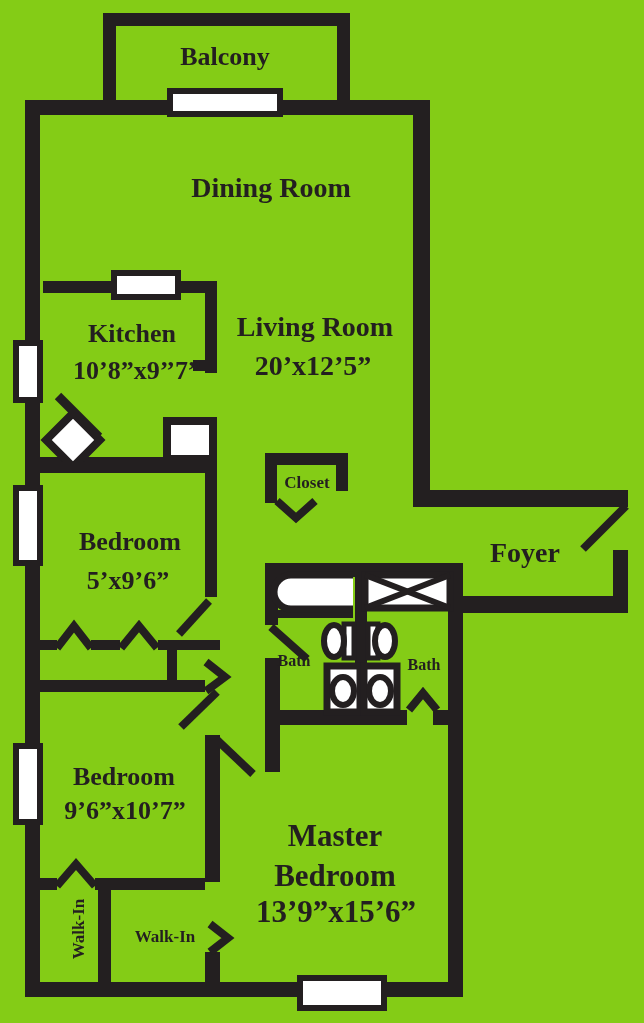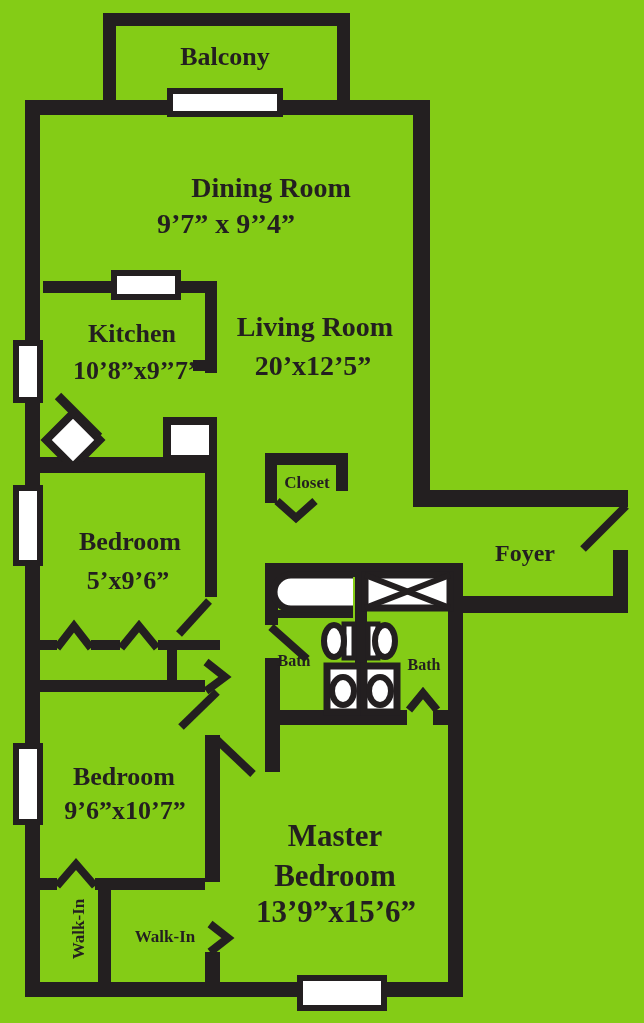--- a/index.html
+++ b/index.html
@@ -18,21 +18,21 @@
     white-space:nowrap;
     font-weight:bold;
     color:#231f20;
     letter-spacing:0px;
     line-height:1;
   }
   .lbl.vert{transform:translate(-50%,-50%) rotate(-90deg);}
   .f28{font-size:28px;}
   .f27{font-size:31px;}
   .f26{font-size:26px;}
-  .f24{font-size:24px;}
+  .f24{font-size:28px;}
   .f17{font-size:17px;}
   .f16{font-size:16px;}
 </style>
 </head>
 <body>
 
 <div id="stage">
 
   <svg id="plan-svg" width="644" height="1023" viewBox="0 0 644 1023">
     <g fill="#231f20" stroke="none">
@@ -150,21 +150,20 @@
     <g>
       <polyline points="206,662 225,677 206,691" fill="none" stroke="#231f20" stroke-width="8"></polyline>
       <polyline points="210,924 228,938 210,952" fill="none" stroke="#231f20" stroke-width="8"></polyline>
       <polyline points="409,710 423,693 437,710" fill="none" stroke="#231f20" stroke-width="8"></polyline>
     </g>
   </svg>
 
   <div class="lbl f26" style="left:225px;top:57px;">Balcony</div>
 
   <div class="lbl f28" style="left:228px;top:188px;margin-left:43px;">Dining Room</div>
-  <div class="lbl f28" style="left:226px;top:224px;">9’7” x 9’’4”</div>
 
   <div class="lbl f26" style="left:132px;top:334px;text-align:right;">Kitchen</div>
   <div class="lbl f26" style="left:137px;top:371px;">10’8”x9’’7”</div>
 
   <div class="lbl f28" style="left:315px;top:327px;">Living Room</div>
   <div class="lbl f28" style="left:313px;top:366px;">20’x12’5”</div>
 
   <div class="lbl f17" style="left:307px;top:482px;">Closet</div>
 
   <div class="lbl f24" style="left:525px;top:553px;">Foyer</div>

